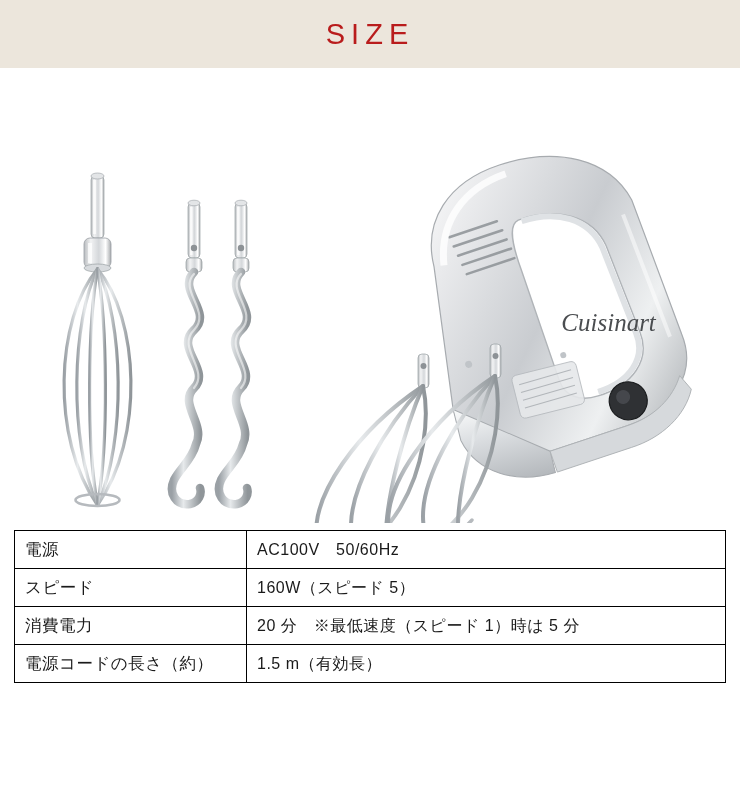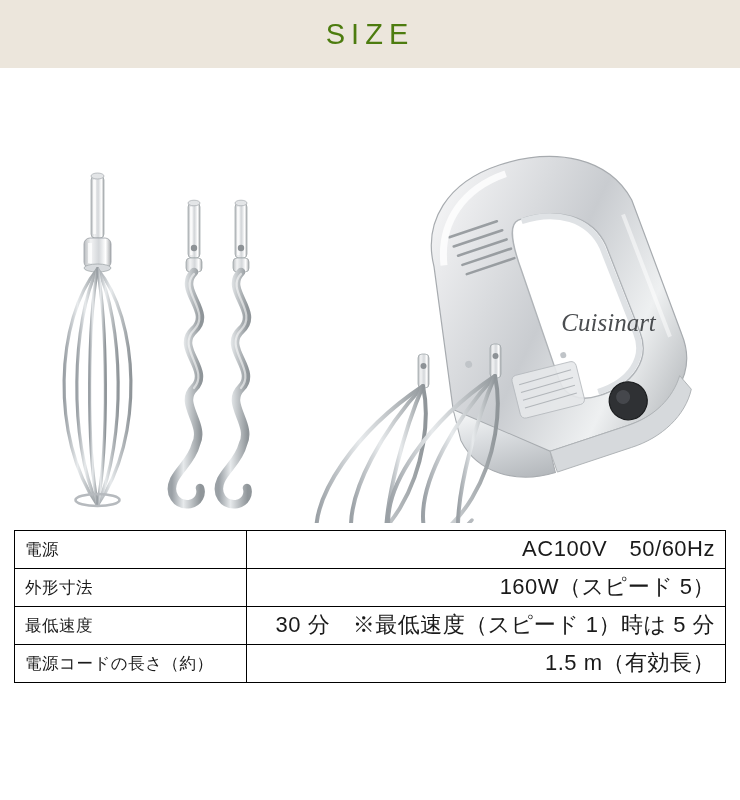--- a/index.html
+++ b/index.html
@@ -20,21 +20,21 @@
     width: 740px;
     height: 68px;
     background: #ece6dc;
     display: flex;
     align-items: center;
     justify-content: center;
   }
   .header-title {
     font-size: 29px;
     letter-spacing: 6px;
-    color: #4d7c0f;
+    color: #b91c1c;
     font-weight: 400;
     font-family: "Liberation Sans", sans-serif;
   }
   
   .hero {
     position: relative;
     width: 652px;
     height: 455px;
     background: #ffffff;
   }
@@ -60,23 +60,22 @@
     color: #1a1a1a;
     vertical-align: middle;
     line-height: 1.2;
   }
   table.spec td.label {
     width: 232px;
     font-size: 16.5px;
     letter-spacing: 0.5px;
   }
   table.spec td.value {
-    font-size: 22px;
+    font-size: 16px;
     letter-spacing: 0.5px;
-    text-align: right;
   }
   sup.note {
     font-size: 10px;
     vertical-align: super;
     letter-spacing: 0;
   }
   .label-inner { display: inline-block; }
 </style>
 </head>
 <body>
@@ -245,26 +244,26 @@
   </div>
 
   <div class="spec-wrap">
     <table class="spec">
       <tbody>
         <tr>
           <td class="label"><span class="label-inner">電源</span><sup class="note"></sup></td>
           <td class="value">AC100V　50/60Hz</td>
         </tr>
         <tr>
-          <td class="label"><span class="label-inner">外形寸法</span><sup class="note"></sup></td>
+          <td class="label"><span class="label-inner">スピード</span><sup class="note"></sup></td>
           <td class="value">160W（スピード 5）</td>
         </tr>
         <tr>
-          <td class="label"><span class="label-inner">最低速度</span><sup class="note"></sup></td>
-          <td class="value">30 分　※最低速度（スピード 1）時は 5 分</td>
+          <td class="label"><span class="label-inner">消費電力</span><sup class="note"></sup></td>
+          <td class="value">20 分　※最低速度（スピード 1）時は 5 分</td>
         </tr>
         <tr>
           <td class="label"><span class="label-inner">電源コードの長さ（約）</span><sup class="note"></sup></td>
           <td class="value">1.5 m（有効長）</td>
         </tr>
       </tbody>
     </table>
   </div>
 
 </div>

